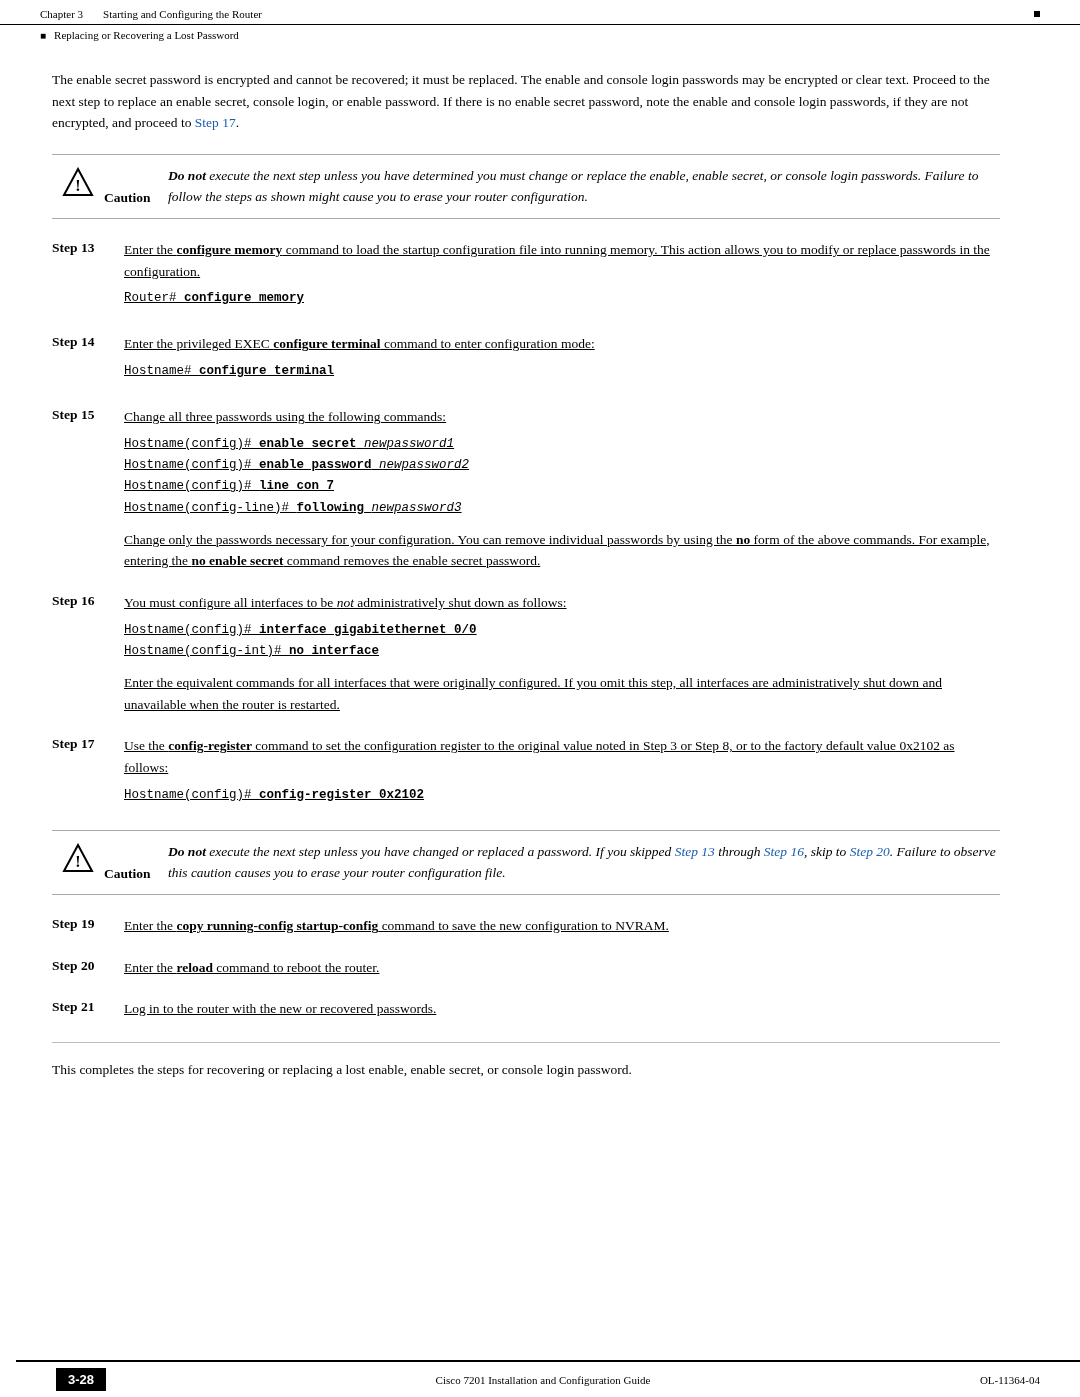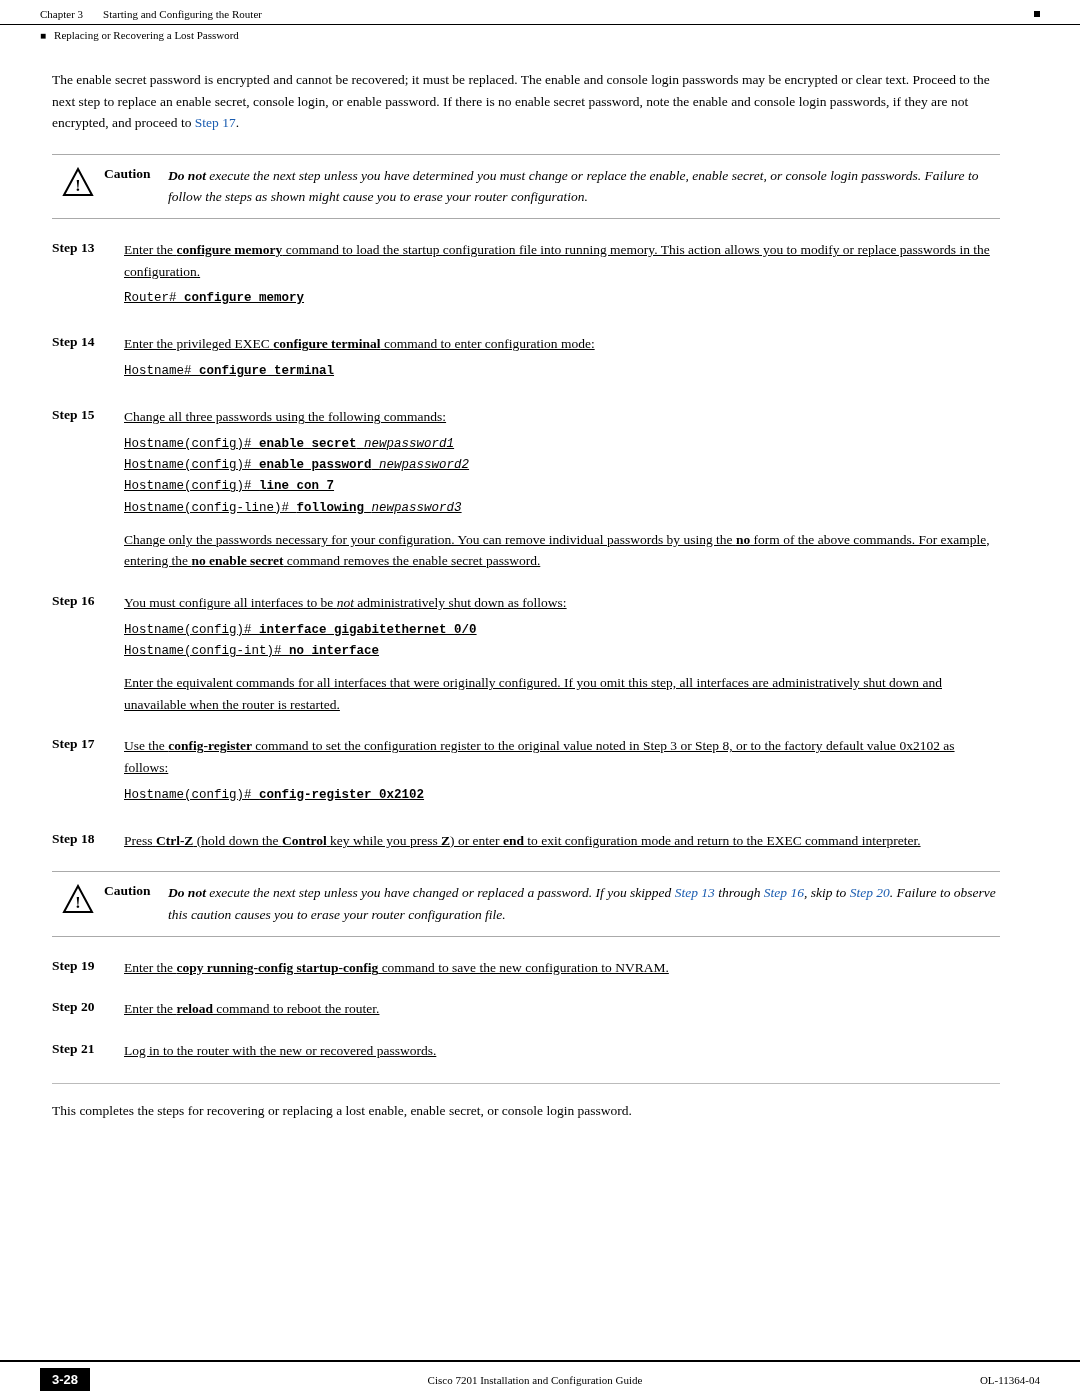--- a/index.html
+++ b/index.html
@@ -111,21 +111,21 @@
     .section-rule {
       border: none;
       border-top: 1px solid #bbb;
       margin: 16px 0;
     }
 
     
     .page-footer {
       position: absolute;
       bottom: 0;
-      left: 0;
+      left: 16px;
       right: 0;
       border-top: 2px solid #000;
       display: flex;
       justify-content: space-between;
       align-items: center;
       padding: 6px 40px;
     }
     .page-number-box {
       background: #000;
       color: #fff;
@@ -161,20 +161,21 @@
       display: flex;
       justify-content: center;
       padding-top: 2px;
     }
     .caution-row .caution-label-col {
       width: 64px;
       flex-shrink: 0;
       font-weight: bold;
       font-size: 13.5px;
       padding-top: 1px;
+      margin-top: 24px;
     }
     .caution-row .caution-body {
       flex: 1;
       font-size: 13.5px;
       line-height: 1.6;
     }
   </style>
 </head>
 <body>
 
@@ -263,26 +264,20 @@
   <div class="step-row">
     <div class="step-label"><b>Step 17</b></div>
     <div class="step-content">
       <p>Use the <b>config-register</b> command to set the configuration register to the original value noted in Step 3 or Step 8, or to the factory default value 0x2102 as follows:</p>
       <div class="code-block">
         Hostname(config)# <span class="cmd-bold">config-register 0x2102</span>
       </div>
     </div>
   </div>
 
-  <div class="step-row">
-    <div class="step-label"><b>Step 18</b></div>
-    <div class="step-content">
-      <p>Press <b>Ctrl-Z</b> (hold down the <b>Control</b> key while you press <b>Z</b>) or enter <b>end</b> to exit configuration mode and return to the EXEC command interpreter.</p>
-    </div>
-  </div>
 
   <div class="caution-row">
     <div class="caution-icon-col">
       <svg width="32" height="32" viewBox="0 0 32 32">
         <polygon points="16,2 30,28 2,28" fill="none" stroke="#000" stroke-width="2"></polygon>
         <text x="16" y="24" text-anchor="middle" font-size="16" font-family="serif" font-weight="bold">!</text>
       </svg>
     </div>
     <div class="caution-label-col">Caution</div>
     <div class="caution-body">

